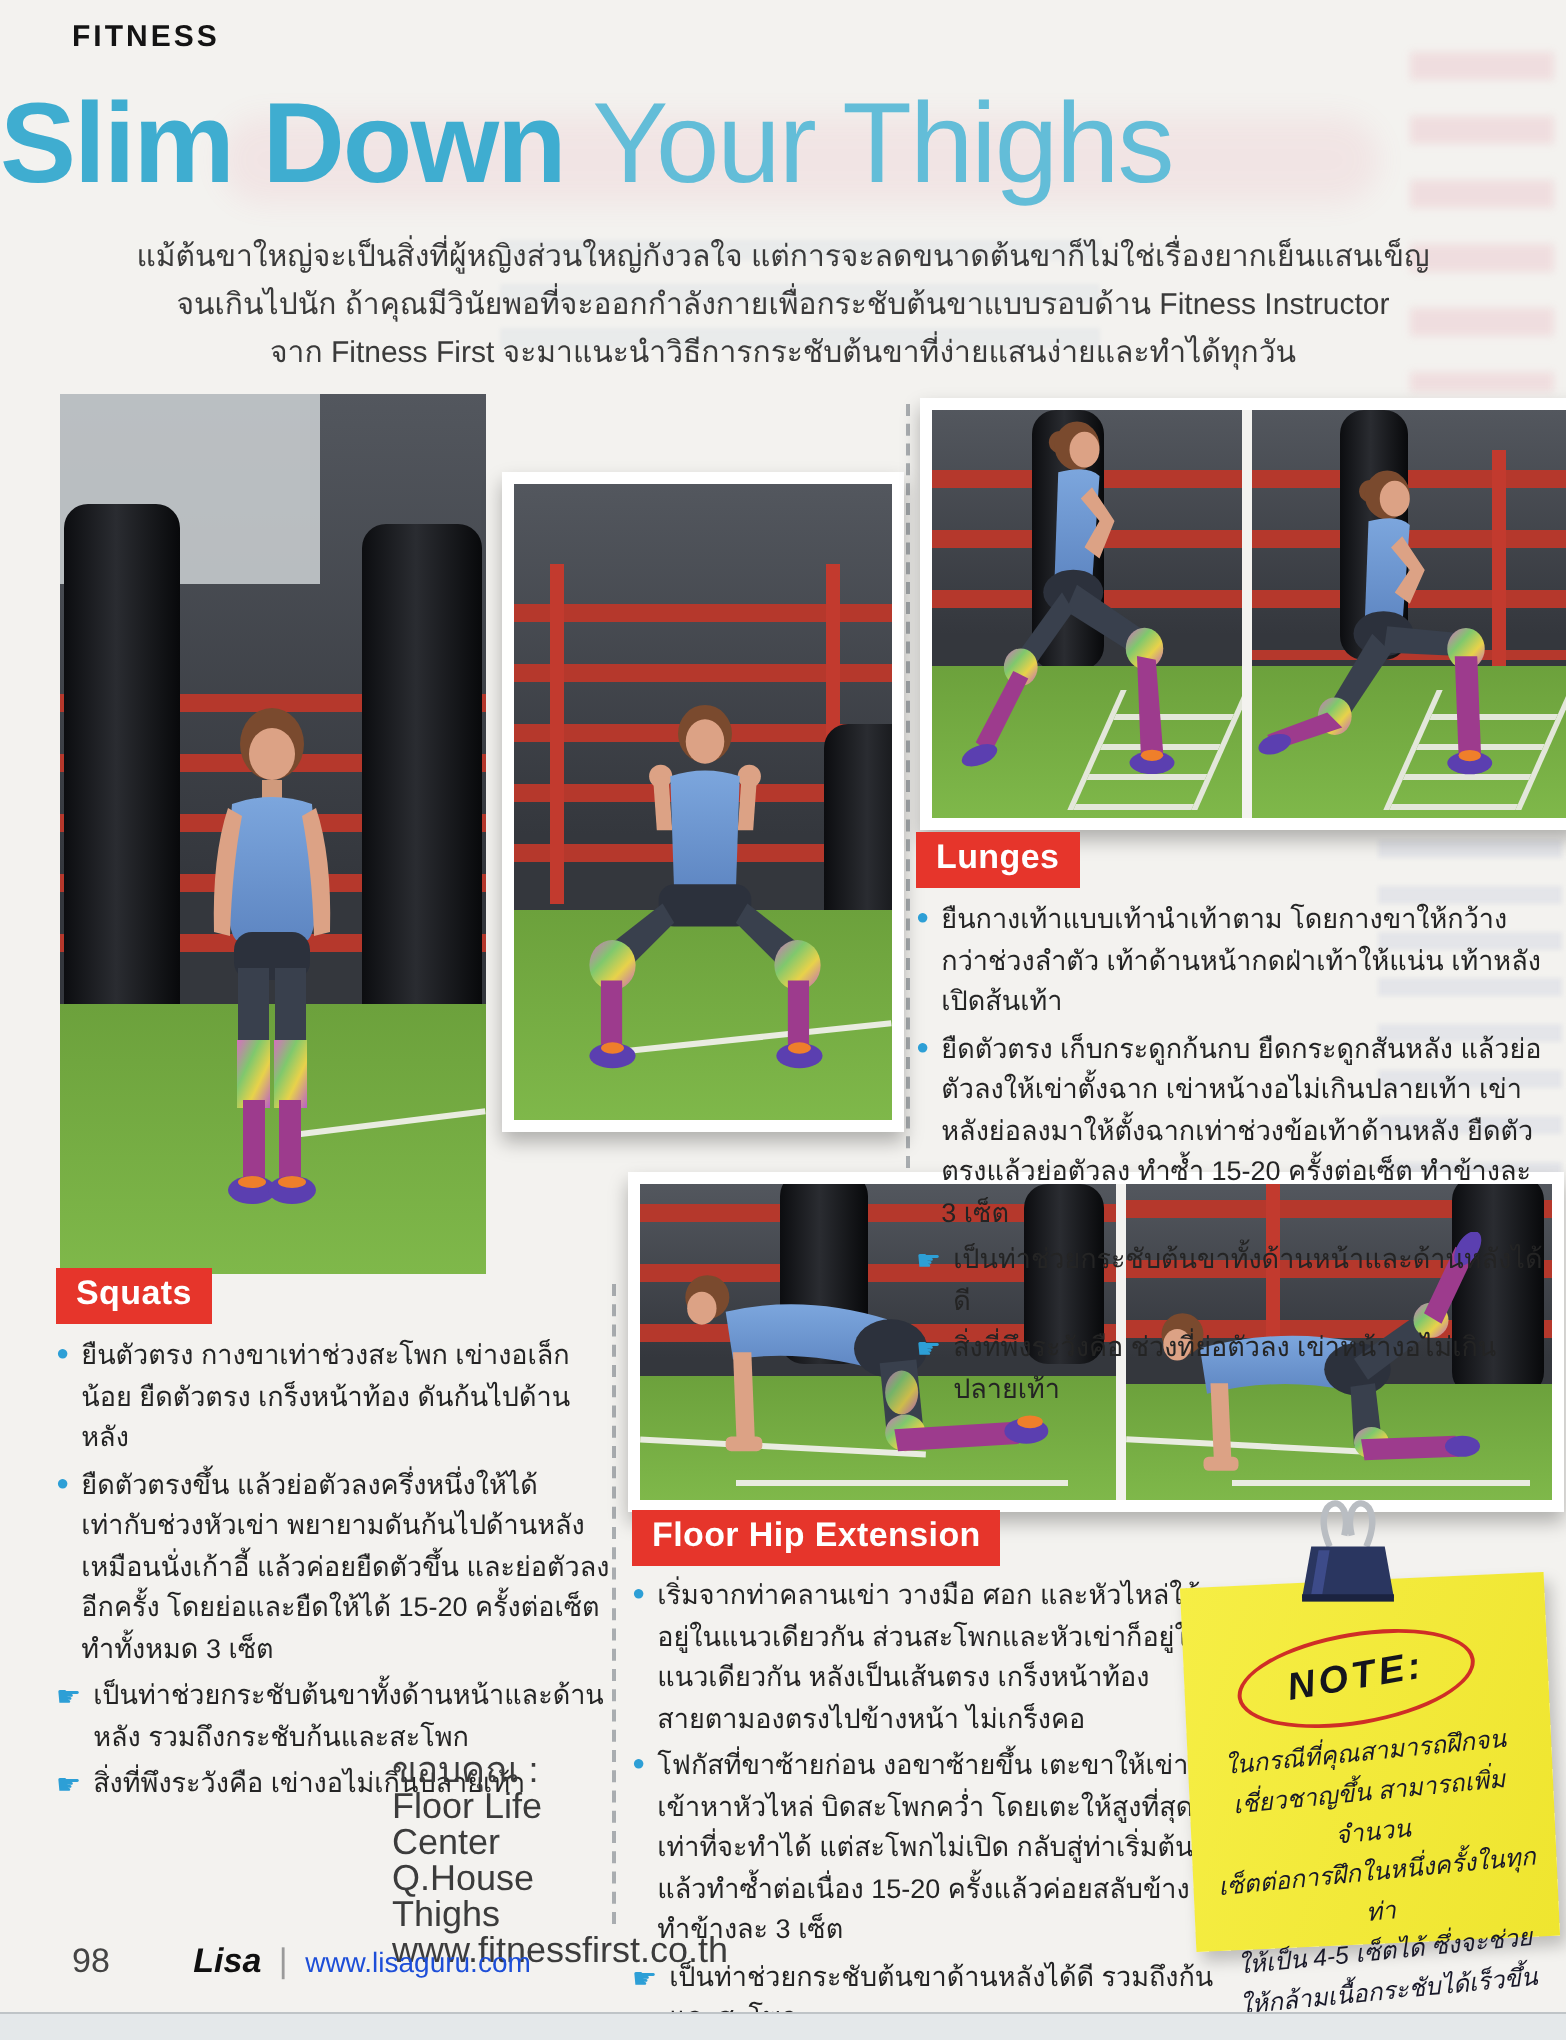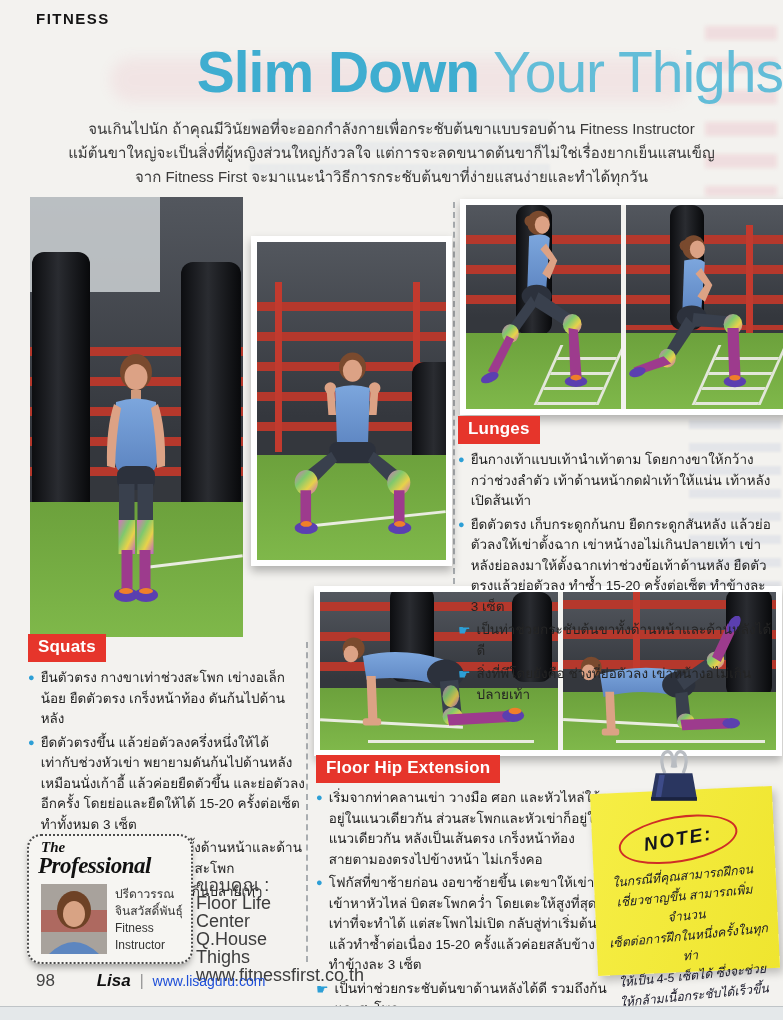--- a/index.html
+++ b/index.html
@@ -2,21 +2,21 @@
 <html><head>
 <meta charset="utf-8">
 <style>
   html,body{margin:0;padding:0;background:#d8d8d8;}
   .page{position:relative;width:783px;height:1020px;background:#f3f2ef;overflow:hidden;
         font-family:"Liberation Sans","DejaVu Sans",sans-serif;color:#252525;}
   .abs{position:absolute;}
 
   
   .kicker{left:36px;top:10px;font-size:15px;font-weight:bold;letter-spacing:1.5px;color:#141414;}
-  .title{left:0;right:0;top:44px;text-align:right;white-space:nowrap;line-height:1;}
+  .title{left:0;right:0;top:44px;text-align:left;white-space:nowrap;line-height:1;}
   .title .b{font-size:57px;font-weight:bold;color:#3fadd0;letter-spacing:-1px;}
   .title .l{font-size:57px;font-weight:normal;color:#63bdd8;letter-spacing:-1px;}
   .intro{left:40px;right:40px;top:117px;text-align:center;font-size:15px;line-height:24px;color:#3a3a3a;}
 
   
   .ghost-title{left:110px;top:58px;width:580px;height:44px;background:#e0647e;opacity:.09;filter:blur(7px);border-radius:22px;}
   .ghost-tr{right:6px;top:26px;width:72px;height:170px;background:repeating-linear-gradient(180deg,rgba(224,100,126,.14) 0 14px,transparent 14px 32px);filter:blur(2px);}
   .ghost-col{right:2px;top:420px;width:92px;height:175px;background:repeating-linear-gradient(180deg,rgba(140,155,200,.14) 0 9px,transparent 9px 23px);filter:blur(1px);}
   .ghost-mid{left:250px;top:120px;width:300px;height:60px;background:repeating-linear-gradient(180deg,rgba(120,150,190,.08) 0 10px,transparent 10px 22px);filter:blur(1px);}
 
@@ -79,22 +79,22 @@
   <div class="abs ghost-title"></div>
   <div class="abs ghost-tr"></div>
   <div class="abs ghost-col"></div>
   <div class="abs ghost-mid"></div>
 
   <div class="abs kicker">FITNESS</div>
   <div class="abs title">
     <span class="b">Slim Down</span><span class="l"> Your Thighs</span>
   </div>
   <div class="abs intro">
+    <div>แม้ต้นขาใหญ่จะเป็นสิ่งที่ผู้หญิงส่วนใหญ่กังวลใจ แต่การจะลดขนาดต้นขาก็ไม่ใช่เรื่องยากเย็นแสนเข็ญ</div>
     <div>จนเกินไปนัก ถ้าคุณมีวินัยพอที่จะออกกำลังกายเพื่อกระชับต้นขาแบบรอบด้าน Fitness Instructor</div>
-    <div>แม้ต้นขาใหญ่จะเป็นสิ่งที่ผู้หญิงส่วนใหญ่กังวลใจ แต่การจะลดขนาดต้นขาก็ไม่ใช่เรื่องยากเย็นแสนเข็ญ</div>
     <div>จาก Fitness First จะมาแนะนำวิธีการกระชับต้นขาที่ง่ายแสนง่ายและทำได้ทุกวัน</div>
   </div>
 
   <div class="abs vsep" style="left:453px;top:202px;height:382px;"></div>
   <div class="abs vsep" style="left:306px;top:642px;height:320px;"></div>
 
   <svg width="0" height="0" style="position:absolute">
     <defs>
       <linearGradient id="flo" x1="0" y1="0" x2="1" y2="1">
         <stop offset="0" stop-color="#d76fc0"></stop>
@@ -281,21 +281,21 @@
       <div class="row">
           <span class="dot">●</span>
           <span>ยืดตัวตรง เก็บกระดูกก้นกบ ยืดกระดูกสันหลัง แล้วย่อตัวลงให้เข่าตั้งฉาก เข่าหน้างอไม่เกินปลายเท้า เข่าหลังย่อลงมาให้ตั้งฉากเท่าช่วงข้อเท้าด้านหลัง ยืดตัวตรงแล้วย่อตัวลง ทำซ้ำ 15-20 ครั้งต่อเซ็ต ทำข้างละ 3 เซ็ต</span>
         </div>
       <div class="row">
           <span class="hand">☛</span>
           <span>เป็นท่าช่วยกระชับต้นขาทั้งด้านหน้าและด้านหลังได้ดี</span>
         </div>
       <div class="row">
           <span class="hand">☛</span>
-          <span>สิ่งที่พึโดยยังคือ ช่วงที่ย่อตัวลง เข่าหน้างอไม่เกินปลายเท้า</span>
+          <span>สิ่งที่พึงระวังคือ ช่วงที่ย่อตัวลง เข่าหน้างอไม่เกินปลายเท้า</span>
         </div>
     </div>
   </div>
 
   <div class="abs" style="left:28px;top:634px;width:278px;">
     <div class="badge">Squats</div>
     <div class="copy" style="margin-top:6px;">
       <div class="row">
           <span class="dot">●</span>
           <span>ยืนตัวตรง กางขาเท่าช่วงสะโพก เข่างอเล็กน้อย ยืดตัวตรง เกร็งหน้าท้อง ดันก้นไปด้านหลัง</span>
@@ -327,36 +327,20 @@
           <span>โฟกัสที่ขาซ้ายก่อน งอขาซ้ายขึ้น เตะขาให้เข่าเข้าหาหัวไหล่ บิดสะโพกคว่ำ โดยเตะให้สูงที่สุดเท่าที่จะทำได้ แต่สะโพกไม่เปิด กลับสู่ท่าเริ่มต้นแล้วทำซ้ำต่อเนื่อง 15-20 ครั้งแล้วค่อยสลับข้าง ทำข้างละ 3 เซ็ต</span>
         </div>
       <div class="row">
           <span class="hand">☛</span>
           <span>เป็นท่าช่วยกระชับต้นขาด้านหลังได้ดี รวมถึงก้นและสะโพก</span>
         </div>
 
     </div>
   </div>
 
-  <div class="abs pro">
-    <div class="the">The</div>
-    <div class="prof">Professional</div>
-    <svg style="position:absolute;left:12px;top:48px;" width="66" height="70" viewBox="0 0 66 70">
-      <rect width="66" height="70" fill="#a8a29c"></rect>
-      <rect y="26" width="66" height="22" fill="#b23a30" opacity=".55"></rect>
-      <ellipse cx="33" cy="26" rx="17" ry="19" fill="#6e4226"></ellipse>
-      <ellipse cx="33" cy="30" rx="11" ry="13" fill="#d8a384"></ellipse>
-      <path d="M8 70 Q33 46 58 70 Z" fill="#5d86c0"></path>
-    </svg>
-    <div class="pname">
-      <div>ปรีดาวรรณ</div>
-      <div>จินสวัสดิ์พันธุ์</div>
-      <div>Fitness Instructor</div>
-    </div>
-  </div>
 
   <div class="abs credit">
     <div>ขอบคุณ :</div>
     <div>Floor Life Center Q.House</div>
     <div>Thighs</div>
     <div>www.fitnessfirst.co.th</div>
   </div>
 
   <div class="abs note">
     <div class="note-oval">

